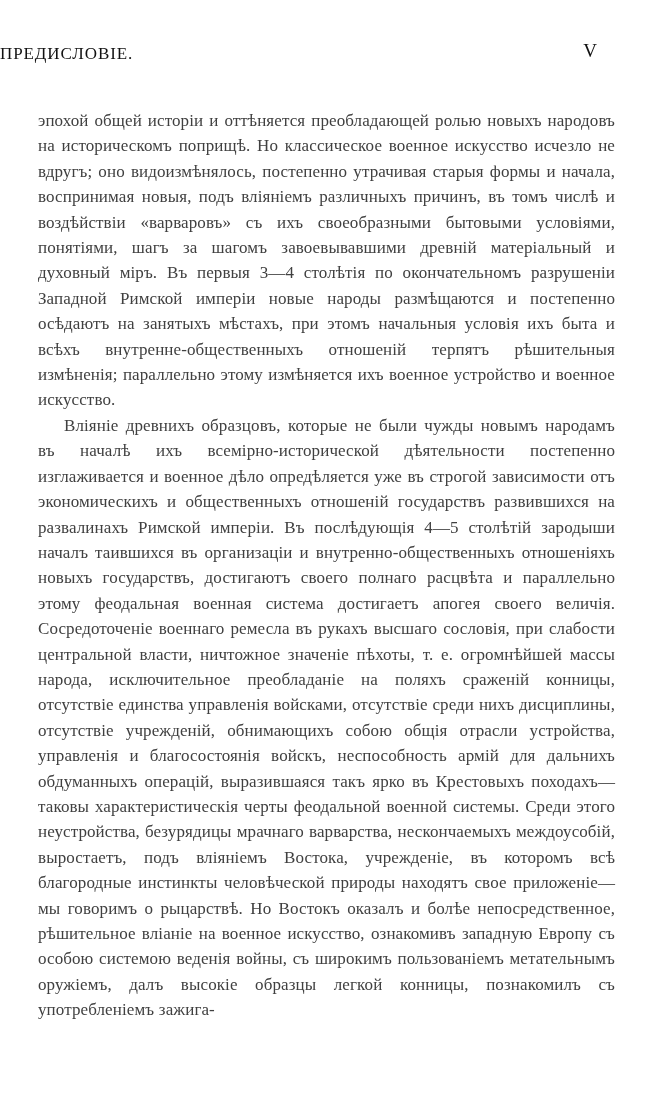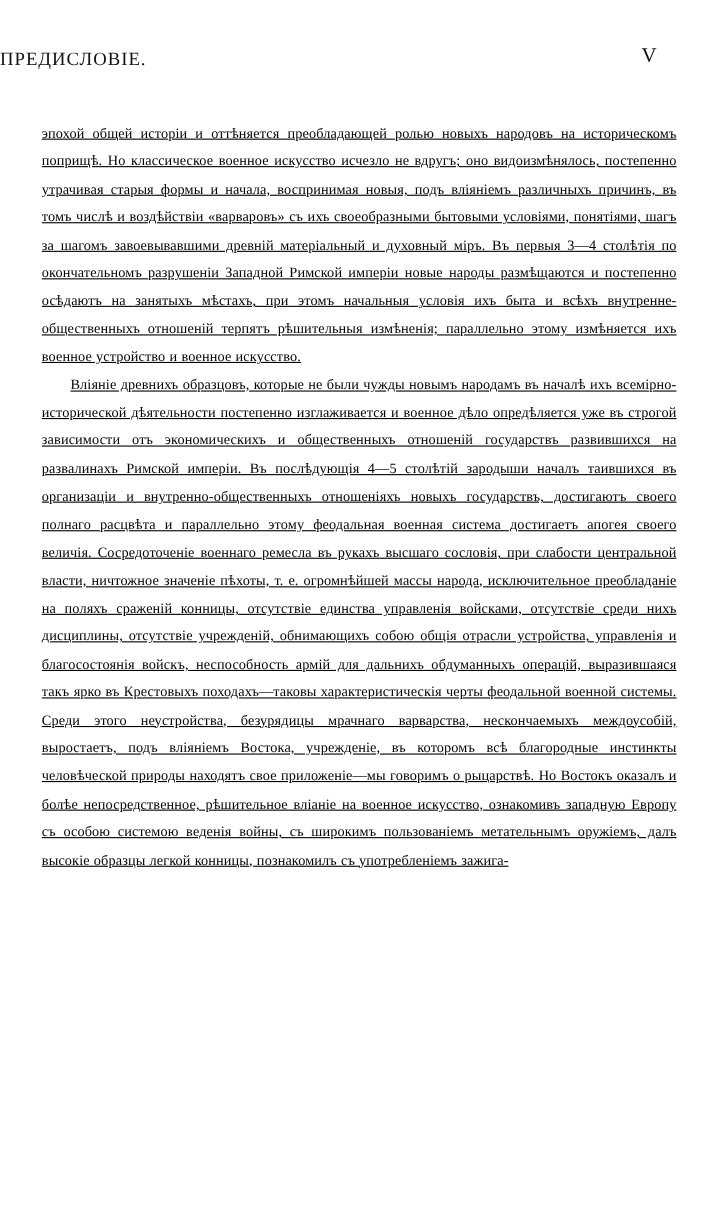--- a/index.html
+++ b/index.html
@@ -50,28 +50,27 @@
     font-family: "Liberation Serif", "DejaVu Serif", serif;
   }
   .body-text {
     position: absolute;
     top: 108px;
     left: 38px;
     width: 577px;
   }
   p {
     margin: 0 0 0 0;
-    font-size: 13px;
+    font-size: 17px;
     line-height: 25.4px;
     text-align: justify;
     text-justify: inter-word;
-    color: #000000;
+    color: #404040;
     letter-spacing: 0.1px;
     word-spacing: 0.4px;
-    text-decoration: underline;
   }
   p.indent {
     text-indent: 26px;
   }
   p + p {
     margin-top: 0;
   }
   
   .body-text, .header {
     -webkit-font-smoothing: antialiased;

